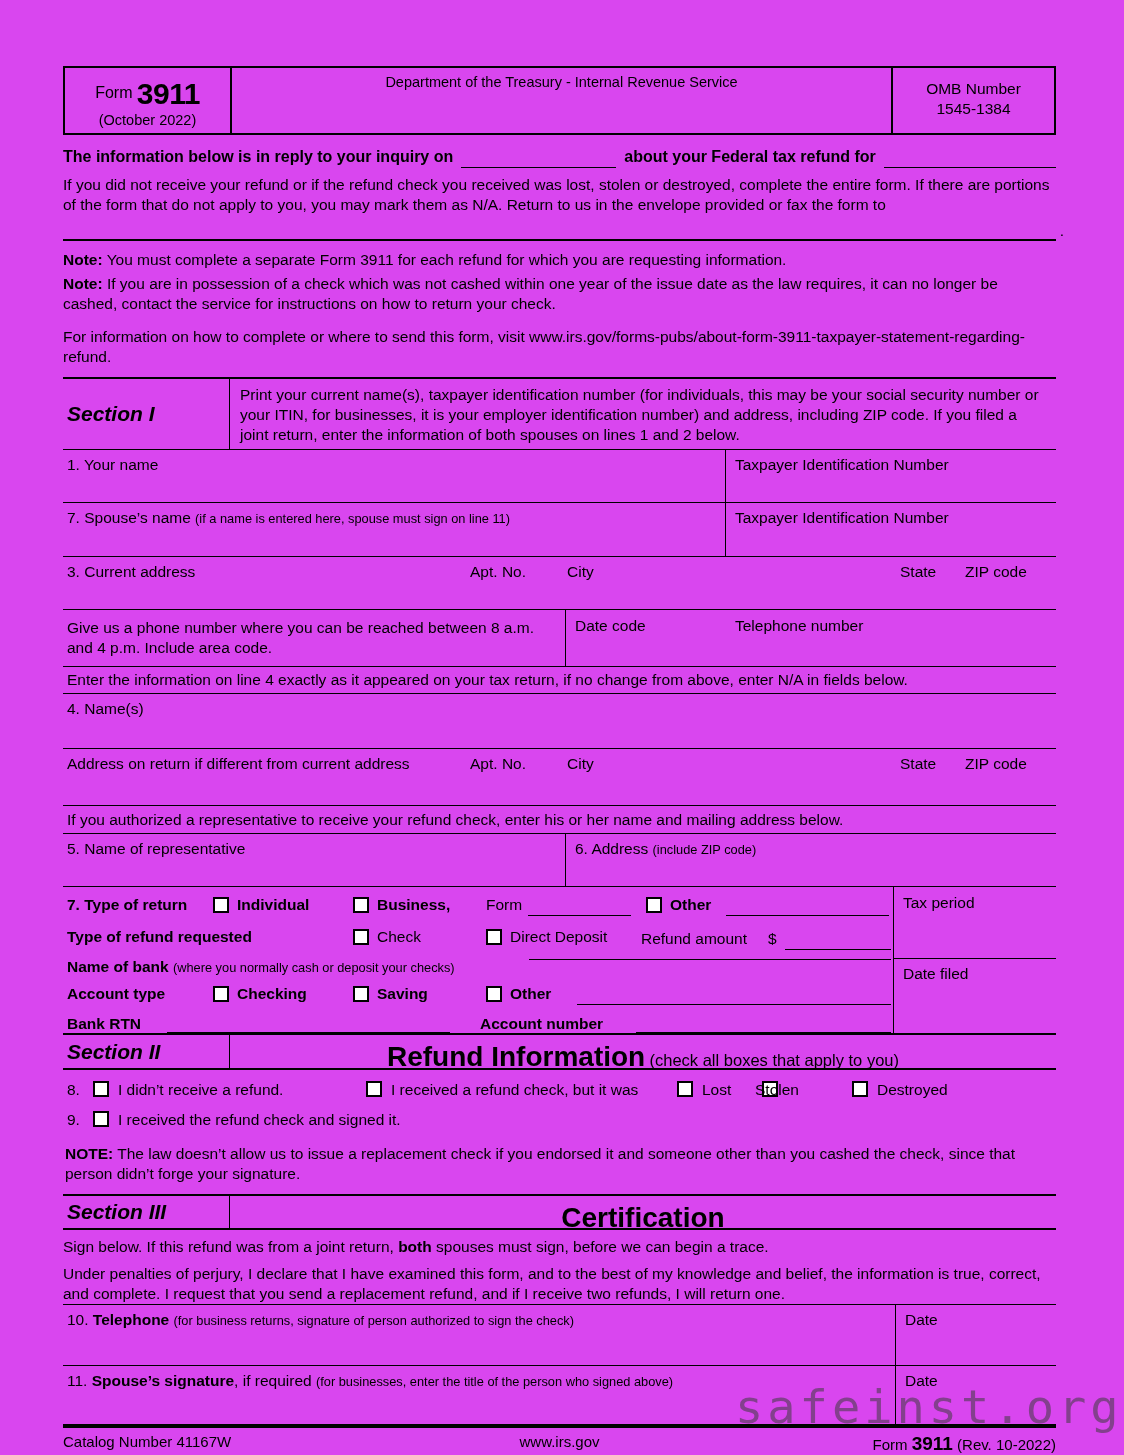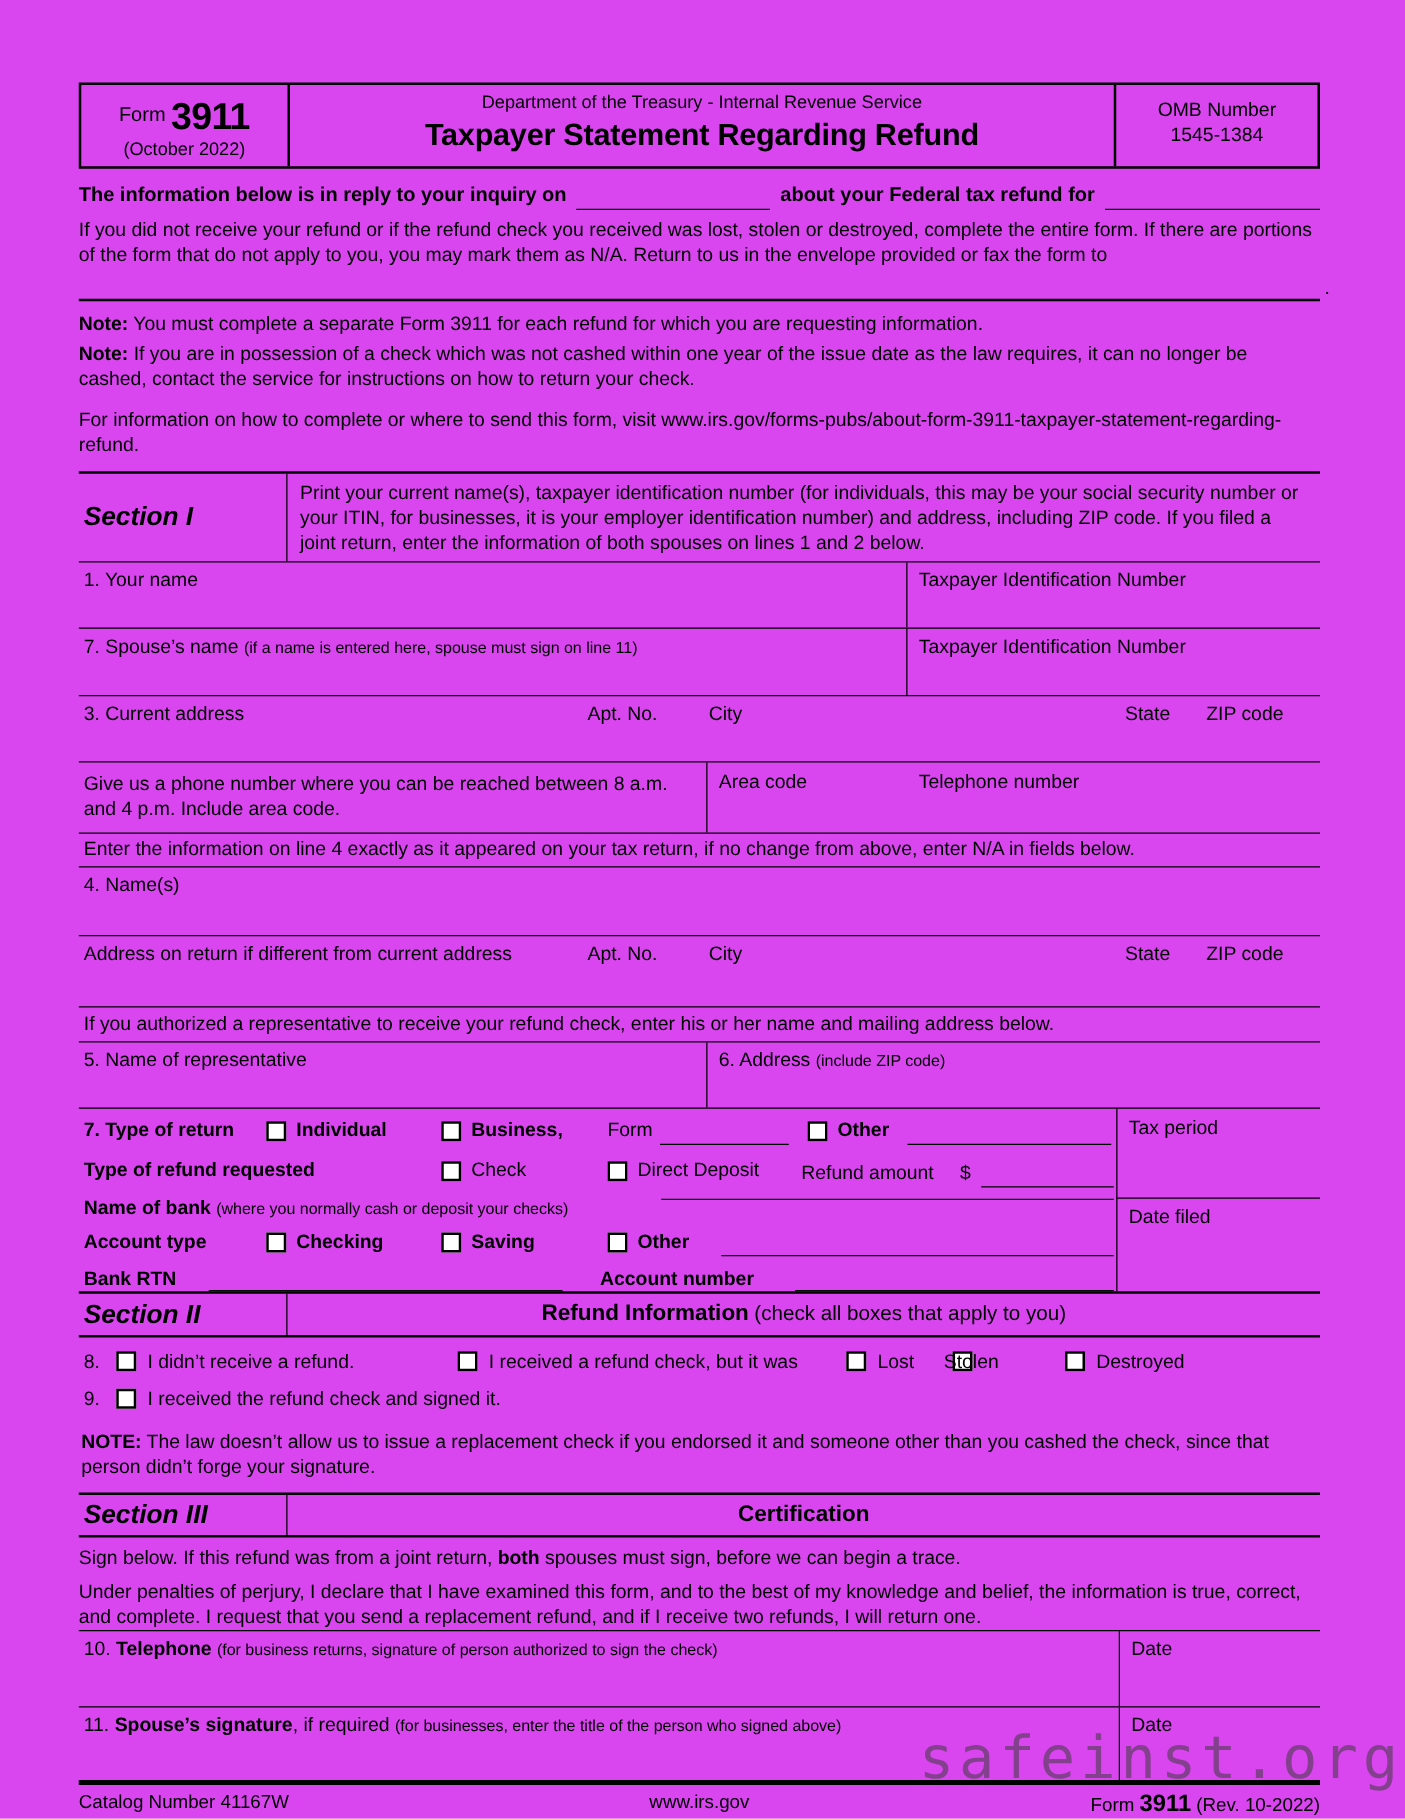--- a/index.html
+++ b/index.html
@@ -41,21 +41,21 @@
   .trow { position:relative; border-bottom:1.5px solid #000; }
   .ab { position:absolute; white-space:nowrap; }
   .vline { position:absolute; top:0; bottom:0; border-left:1.5px solid #000; }
 
   .sec-hdr { display:flex; border-top:2.5px solid #000; border-bottom:2px solid #000; }
   .sec-hdr .sec-label { width:167px; border-right:1.5px solid #000; font-size:21px; font-weight:bold; padding:3px 0 3px 4px; display:flex; align-items:center;font-style:italic; }
   .sec-hdr .sec-body { flex:1; padding:6px 10px; }
   .sec1-hdr { height:73px; }
   .sec1-hdr .sec-body { font-size:15.5px; }
   .center-title { flex:1; text-align:center; padding:4px 0; }
-  .center-title .big { font-size:18px; font-weight:bold; }
+  .center-title .big { font-size:28px; font-weight:bold; }
   .center-title .paren { font-size:16.5px; }
 
   .cb { position:absolute; width:16px; height:16px; border:2px solid #000; background:#fff; }
 
   .blankline { position:absolute; border-bottom:1.5px solid #000; }
 
   .secII-content { padding:8px 0 10px 0; }
   .l89 { position:relative; height:28px; }
   .note-para { margin:10px 0 0 2px; }
 
@@ -80,21 +80,20 @@
 <div class="content">
 
   <div class="hdr">
     <div class="hdr-left">
       <div><span class="fw">Form</span>
         <span class="fn">3911</span></div>
       <div class="fd">(October 2022)</div>
     </div>
     <div class="hdr-mid">
       <div class="dept">Department of the Treasury - Internal Revenue Service</div>
-      <div class="title">Taxpayer Statement Regarding Refund</div>
     </div>
     <div class="hdr-right">
       <div>OMB Number</div>
       <div>1545-1384</div>
     </div>
   </div>
 
   <div class="inquiry">
     <span>The information below is in reply to your inquiry on</span>
     <span class="blank blank1"></span>
@@ -134,21 +133,21 @@
     <span class="ab" style="left:4px; top:5px;">3. Current address</span>
     <span class="ab" style="left:407px; top:5px;">Apt. No.</span>
     <span class="ab" style="left:504px; top:5px;">City</span>
     <span class="ab" style="left:837px; top:5px;">State</span>
     <span class="ab" style="left:902px; top:5px;">ZIP code</span>
   </div>
 
   <div class="trow" style="height:57px;">
     <span class="ab" style="left:4px; top:8px; width:480px; white-space:normal;">Give us a phone number where you can be reached between 8 a.m. and 4 p.m. Include area code.</span>
     <div class="vline" style="left:502px;"></div>
-    <span class="ab" style="left:512px; top:6px;">Area code</span>
+    <span class="ab" style="left:512px; top:6px;">Date code</span>
     <span class="ab" style="left:672px; top:6px;">Telephone number</span>
   </div>
 
   <div class="trow" style="height:27px;">
     <span class="ab" style="left:4px; top:3px;">Enter the information on line 4 exactly as it appeared on your tax return, if no change from above, enter N/A in fields below.</span>
   </div>
 
   <div class="trow" style="height:55px;">
     <span class="ab" style="left:4px; top:5px;">4. Name(s)</span>
   </div>

